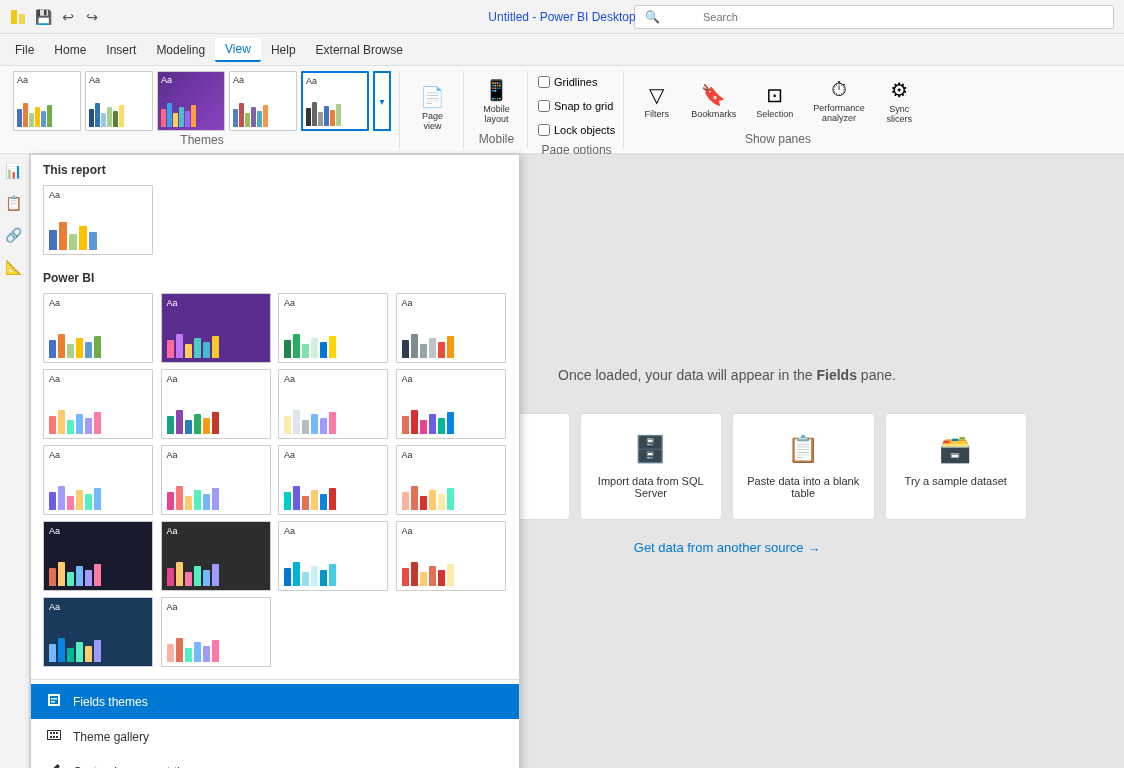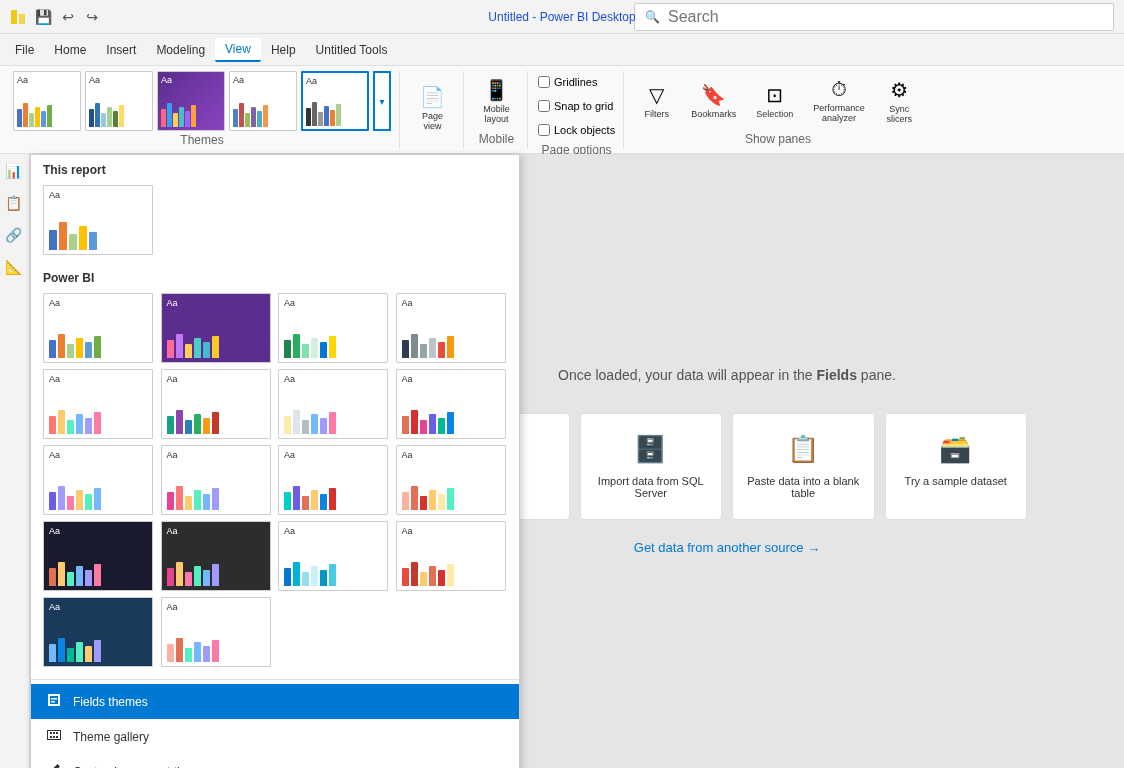--- a/index.html
+++ b/index.html
@@ -22,21 +22,21 @@
     .search-bar {
       background: white;
       border: 1px solid #ccc;
       border-radius: 2px;
       display: flex;
       align-items: center;
       padding: 4px 10px;
       width: 480px;
       gap: 8px;
     }
-    .search-bar input { border: none; outline: none; font-size: 16px; width: 100%; }
+    .search-bar input { border: none; outline: none; font-size: 11px; width: 100%; margin-left: 35px; }
 
     
     .menu-bar {
       height: 32px;
       background: #f3f3f3;
       display: flex;
       align-items: center;
       padding: 0 5px;
       border-bottom: 1px solid #e0e0e0;
     }
@@ -280,21 +280,21 @@
   </div>
 </div>
 
 <div class="menu-bar">
   <div class="menu-item">File</div>
   <div class="menu-item">Home</div>
   <div class="menu-item">Insert</div>
   <div class="menu-item">Modeling</div>
   <div class="menu-item active">View</div>
   <div class="menu-item">Help</div>
-  <div class="menu-item">Untitled Tools</div>
+  <div class="menu-item">External Browse</div>
 </div>
 
 <div class="ribbon">
 
   <div class="ribbon-group">
     <div class="ribbon-group-content">
 
       <div class="theme-thumb">
         <span class="theme-thumb-label">Aa</span>
         <div class="theme-bars">

